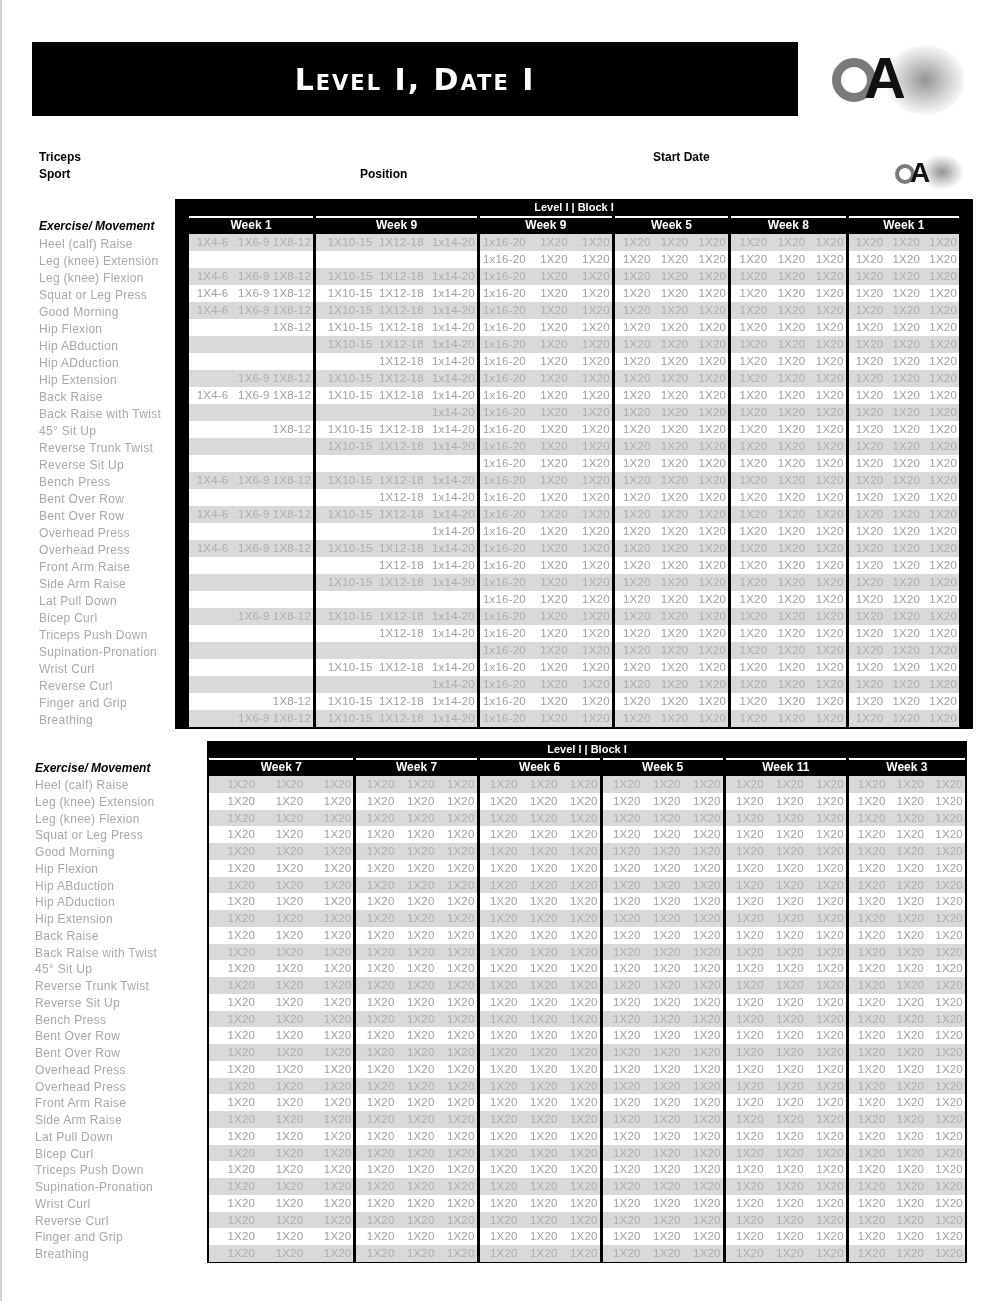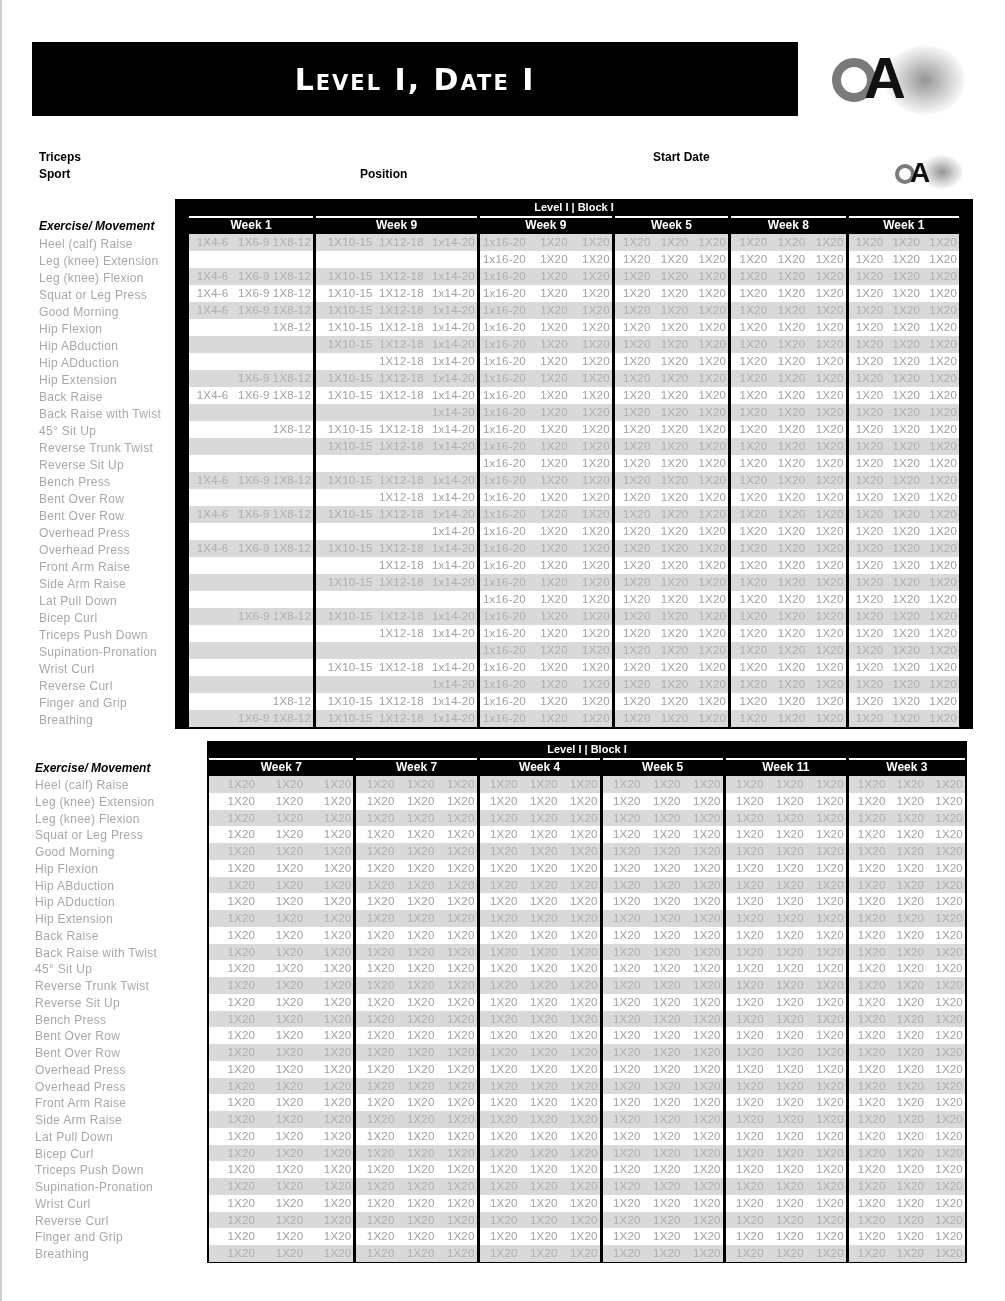--- a/index.html
+++ b/index.html
@@ -1308,21 +1308,21 @@
           <div class="cell">1X20</div>
           <div class="cell">1X20</div>
         </div>
         <div class="cell-row shade" style="height: 16.75px; line-height: 16.75px;">
           <div class="cell">1X20</div>
           <div class="cell">1X20</div>
           <div class="cell">1X20</div>
         </div>
       </div>
       <div class="week-col" style="width: 126px; border-left: 3px solid rgb(0, 0, 0);">
-        <div class="week-head" style="height: 16px; line-height: 15px;">Week 4</div>
+        <div class="week-head" style="height: 16px; line-height: 15px;">Week 6</div>
         <div class="cell-row shade" style="height: 16.75px; line-height: 16.75px;">
           <div class="cell">1X20</div>
           <div class="cell">1X20</div>
           <div class="cell">1X20</div>
         </div>
         <div class="cell-row plain" style="height: 16.75px; line-height: 16.75px;">
           <div class="cell">1X20</div>
           <div class="cell">1X20</div>
           <div class="cell">1X20</div>
         </div>

